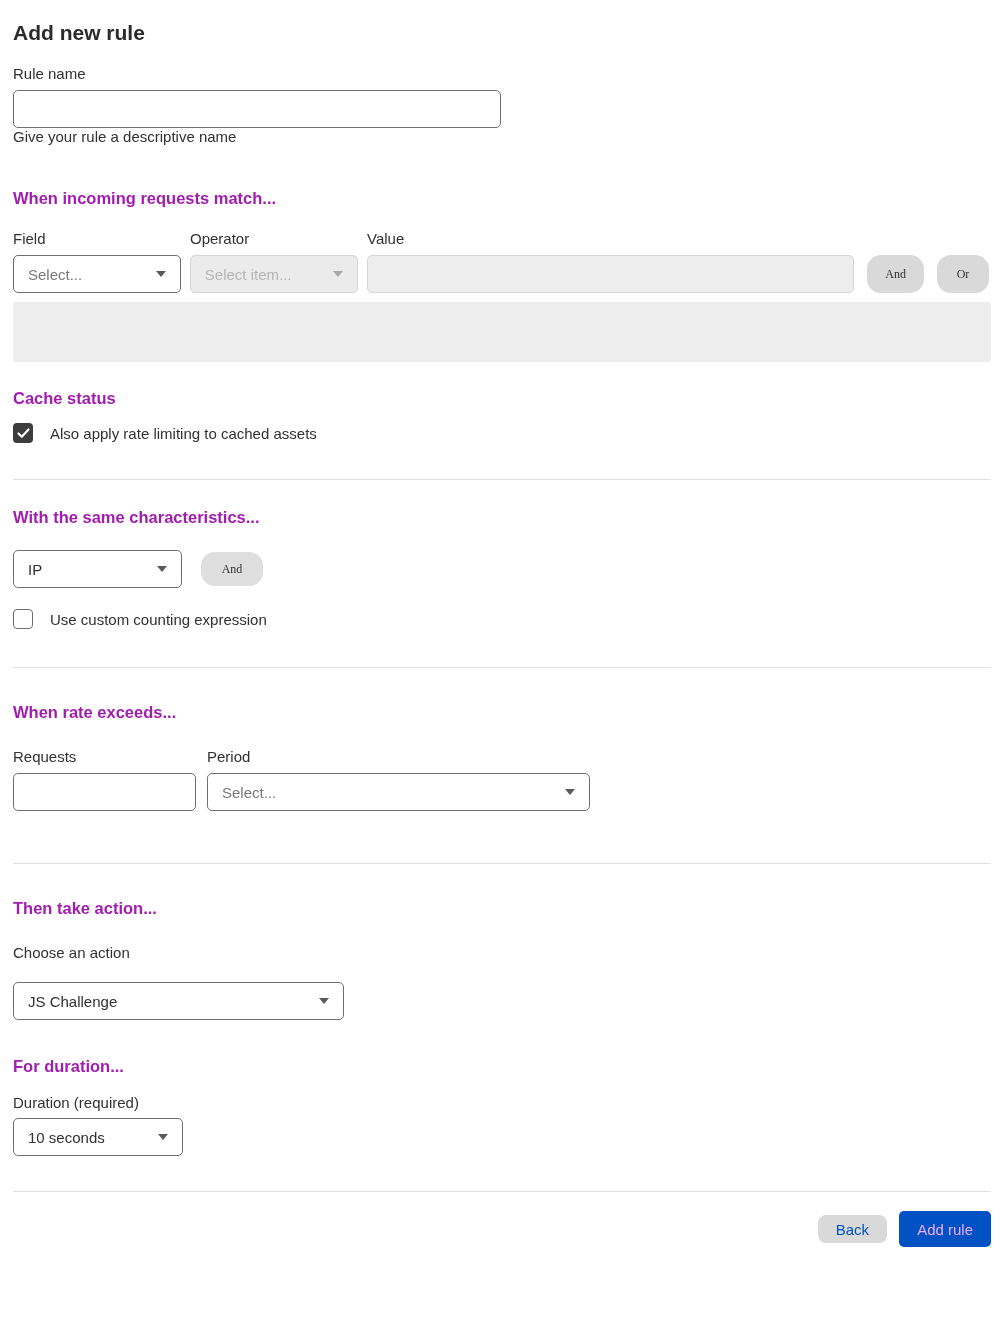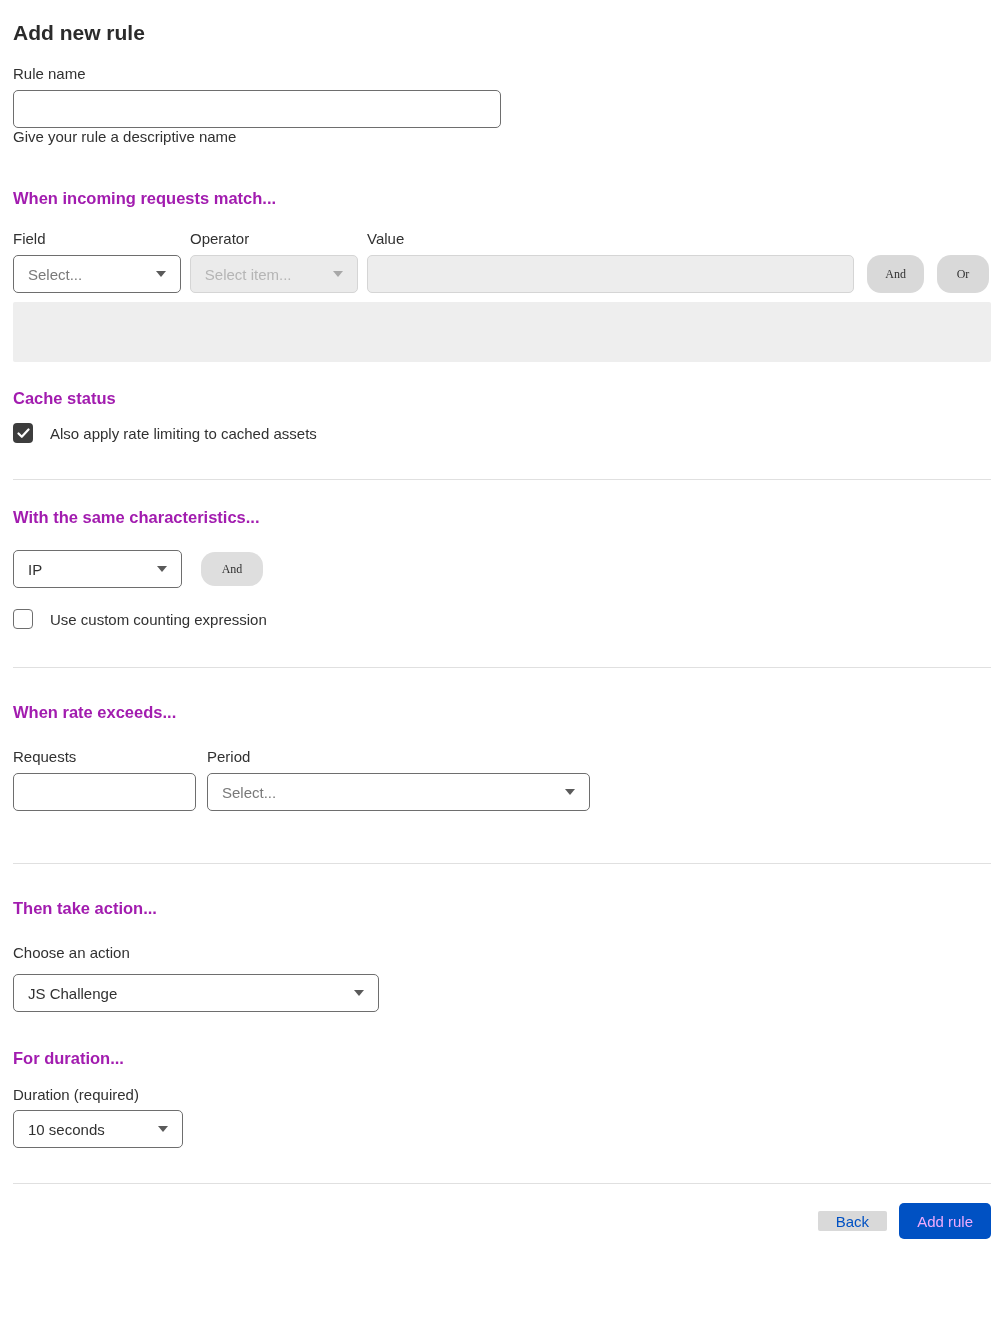--- a/index.html
+++ b/index.html
@@ -76,21 +76,21 @@
   .checkbox svg{display:block;}
   .checkbox-label{font-size:15px;color:var(--text_dark);margin-left:17px;}
 
   .divider{height:1px;background:var(--divider);width:978px;border:none;}
 
   .footer-actions{
     display:flex;justify-content:flex-end;align-items:center;gap:12px;
     width:978px;margin-top:19px;
   }
   .back-btn{
-    height:20px;border:none;border-radius:2px;background:var(--btn_gray);
+    height:28px;border:none;border-radius:8px;background:var(--btn_gray);
     color:var(--accent_blue);font-family:inherit;font-size:15px;padding:0 18px;cursor:pointer;
   }
   .primary-btn{
     height:36px;border:none;border-radius:5px;background:var(--accent_blue);
     color:#f0abfc;font-family:inherit;font-size:15px;padding:0 18px;cursor:pointer;
   }
 </style>
 </head>
 <body>
 
@@ -165,21 +165,21 @@
     <div class="select" style="width:383px;margin-left:11px;">
       <span class="placeholder">Select...</span>
       <span class="caret"></span>
     </div>
   </div>
 
   <hr class="divider" style="margin-top:52px;">
 
   <h2 class="section-heading" style="margin-top:35px;">Then take action...</h2>
   <div class="field-label" style="margin-top:26px;">Choose an action</div>
-  <div class="select" style="width:366px;margin-top:12px;">
+  <div class="select" style="width:331px;margin-top:20px;">
     <span>JS Challenge</span>
     <span class="caret"></span>
   </div>
 
   <h2 class="section-heading" style="margin-top:37px;">For duration...</h2>
   <div class="field-label" style="margin-top:18px;">Duration (required)</div>
   <div class="select" style="width:170px;margin-top:6px;">
     <span>10 seconds</span>
     <span class="caret"></span>
   </div>

